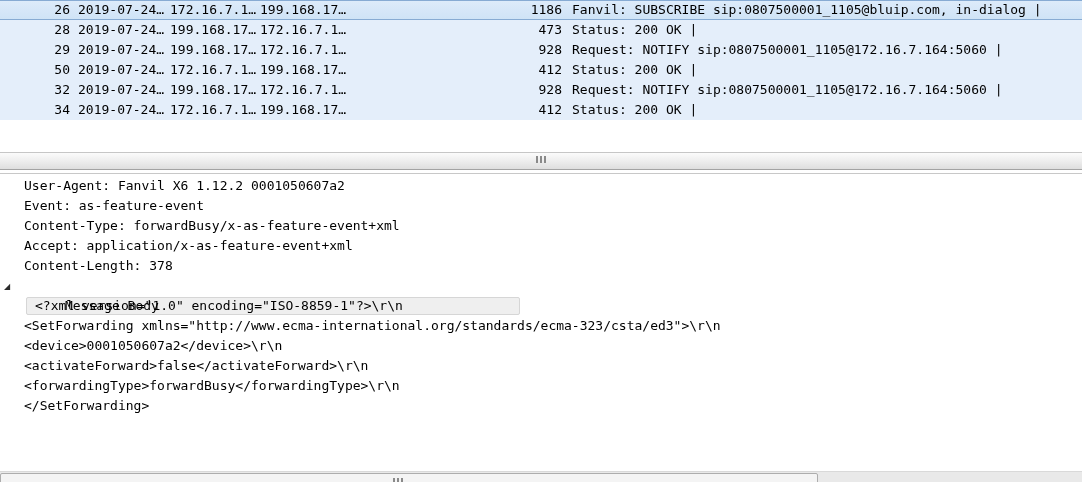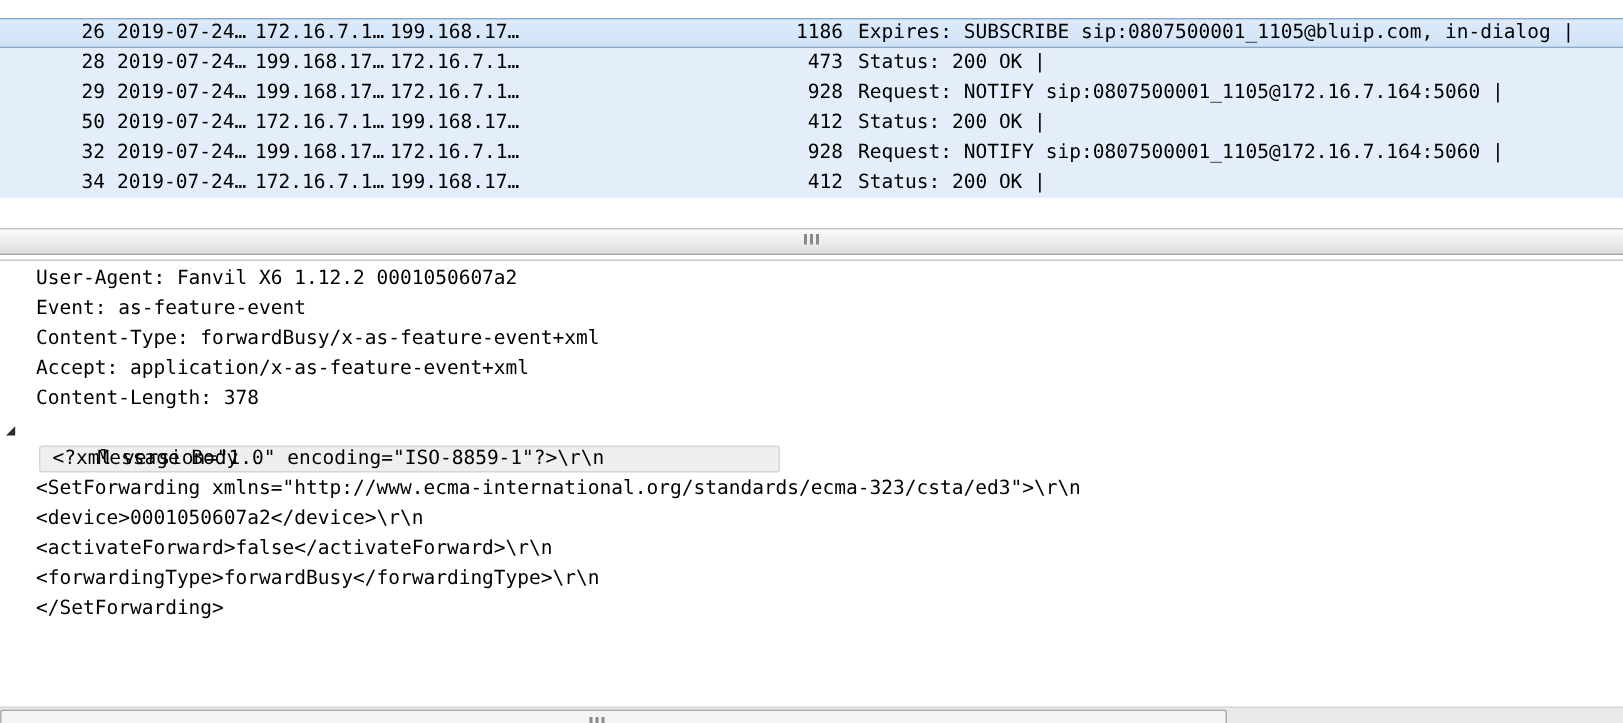--- a/index.html
+++ b/index.html
@@ -8,21 +8,21 @@
     position: relative;
     width: 1082px; height: 482px;
     overflow: hidden;
     background: #fff;
     font-family: "DejaVu Sans Mono", "Liberation Mono", monospace;
     font-size: 13px;
     color: #000;
   }
 
   
-  .packet-list { height: 152px; background: #fff; padding-top: 12px; overflow: hidden; }
+  .packet-list { height: 152px; background: #fff; padding-top: 0; overflow: hidden; }
   .prow { display: flex; height: 20px; line-height: 20px; background: #e4eefa; white-space: pre; cursor: default; }
   .prow.sel {
     background: linear-gradient(180deg, #ddebfa 0%, #cfe3f6 100%);
     border-top: 1px solid #87abd3;
     border-bottom: 1px solid #87abd3;
     line-height: 18px;
   }
   .c-no    { width: 70px;  text-align: right; }
   .c-time  { width: 100px; padding-left: 8px; overflow: hidden; }
   .c-src   { width: 90px;  overflow: hidden; }
@@ -77,21 +77,21 @@
     border-radius: 2px;
   }
   .hs2-thumb .grip { position: absolute; left: 392px; top: 4px; margin-top: 0; }
 </style>
 </head>
 <body>
 
 <div id="app">
 
   <div class="packet-list" id="packet-list">
-      <div class="prow sel"><span class="c-no">26</span><span class="c-time">2019-07-24…</span><span class="c-src">172.16.7.1…</span><span class="c-dst">199.168.17…</span><span class="c-proto">SIP</span><span class="c-len">1186</span><span class="c-info">Expires: SUBSCRIBE sip:0807500001_1105@bluip.com, in-dialog |</span></div>
+      <div class="prow sel"><span class="c-no">26</span><span class="c-time">2019-07-24…</span><span class="c-src">172.16.7.1…</span><span class="c-dst">199.168.17…</span><span class="c-proto">SIP</span><span class="c-len">1186</span><span class="c-info">Fanvil: SUBSCRIBE sip:0807500001_1105@bluip.com, in-dialog |</span></div>
       <div class="prow"><span class="c-no">28</span><span class="c-time">2019-07-24…</span><span class="c-src">199.168.17…</span><span class="c-dst">172.16.7.1…</span><span class="c-proto">SIP</span><span class="c-len">473</span><span class="c-info">Status: 200 OK |</span></div>
       <div class="prow"><span class="c-no">29</span><span class="c-time">2019-07-24…</span><span class="c-src">199.168.17…</span><span class="c-dst">172.16.7.1…</span><span class="c-proto">SIP</span><span class="c-len">928</span><span class="c-info">Request: NOTIFY sip:0807500001_1105@172.16.7.164:5060 |</span></div>
       <div class="prow"><span class="c-no">50</span><span class="c-time">2019-07-24…</span><span class="c-src">172.16.7.1…</span><span class="c-dst">199.168.17…</span><span class="c-proto">SIP</span><span class="c-len">412</span><span class="c-info">Status: 200 OK |</span></div>
       <div class="prow"><span class="c-no">32</span><span class="c-time">2019-07-24…</span><span class="c-src">199.168.17…</span><span class="c-dst">172.16.7.1…</span><span class="c-proto">SIP</span><span class="c-len">928</span><span class="c-info">Request: NOTIFY sip:0807500001_1105@172.16.7.164:5060 |</span></div>
       <div class="prow"><span class="c-no">34</span><span class="c-time">2019-07-24…</span><span class="c-src">172.16.7.1…</span><span class="c-dst">199.168.17…</span><span class="c-proto">SIP</span><span class="c-len">412</span><span class="c-info">Status: 200 OK |</span></div>
     </div>
 
   <div class="hscroll1">
     <span class="grip">
         <i></i>

